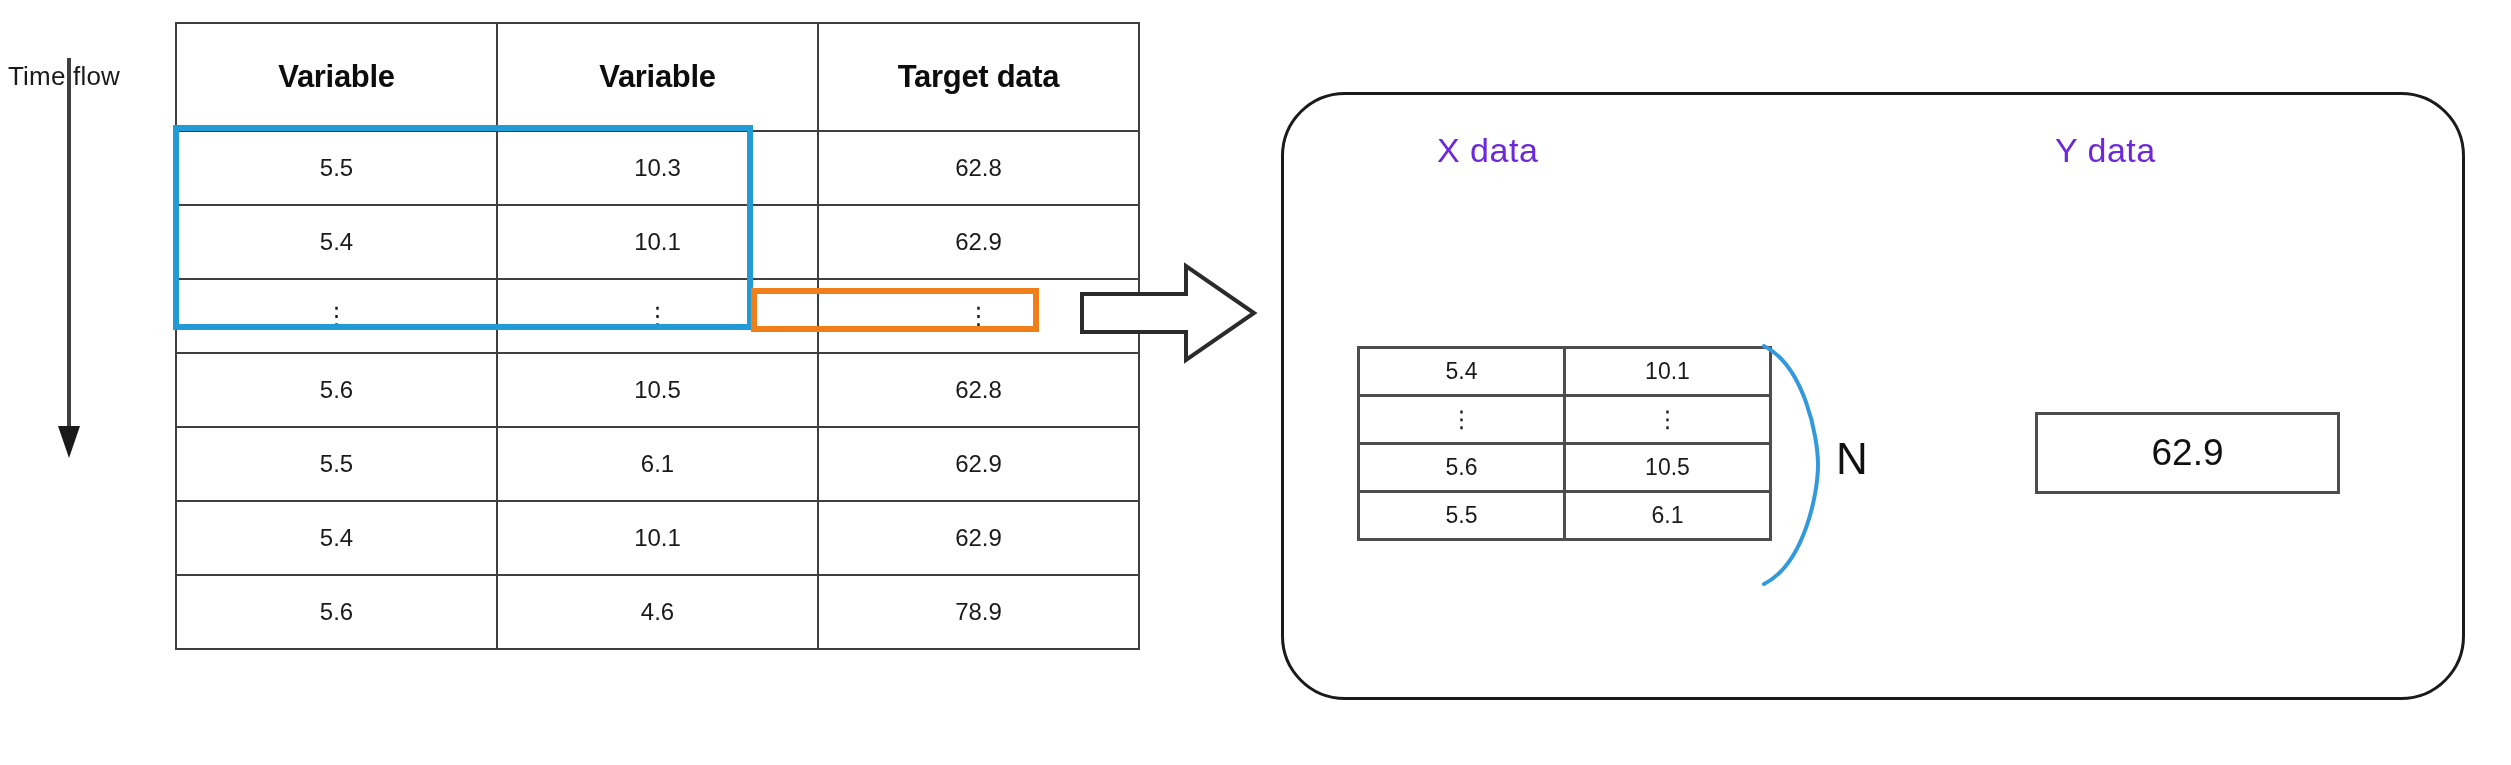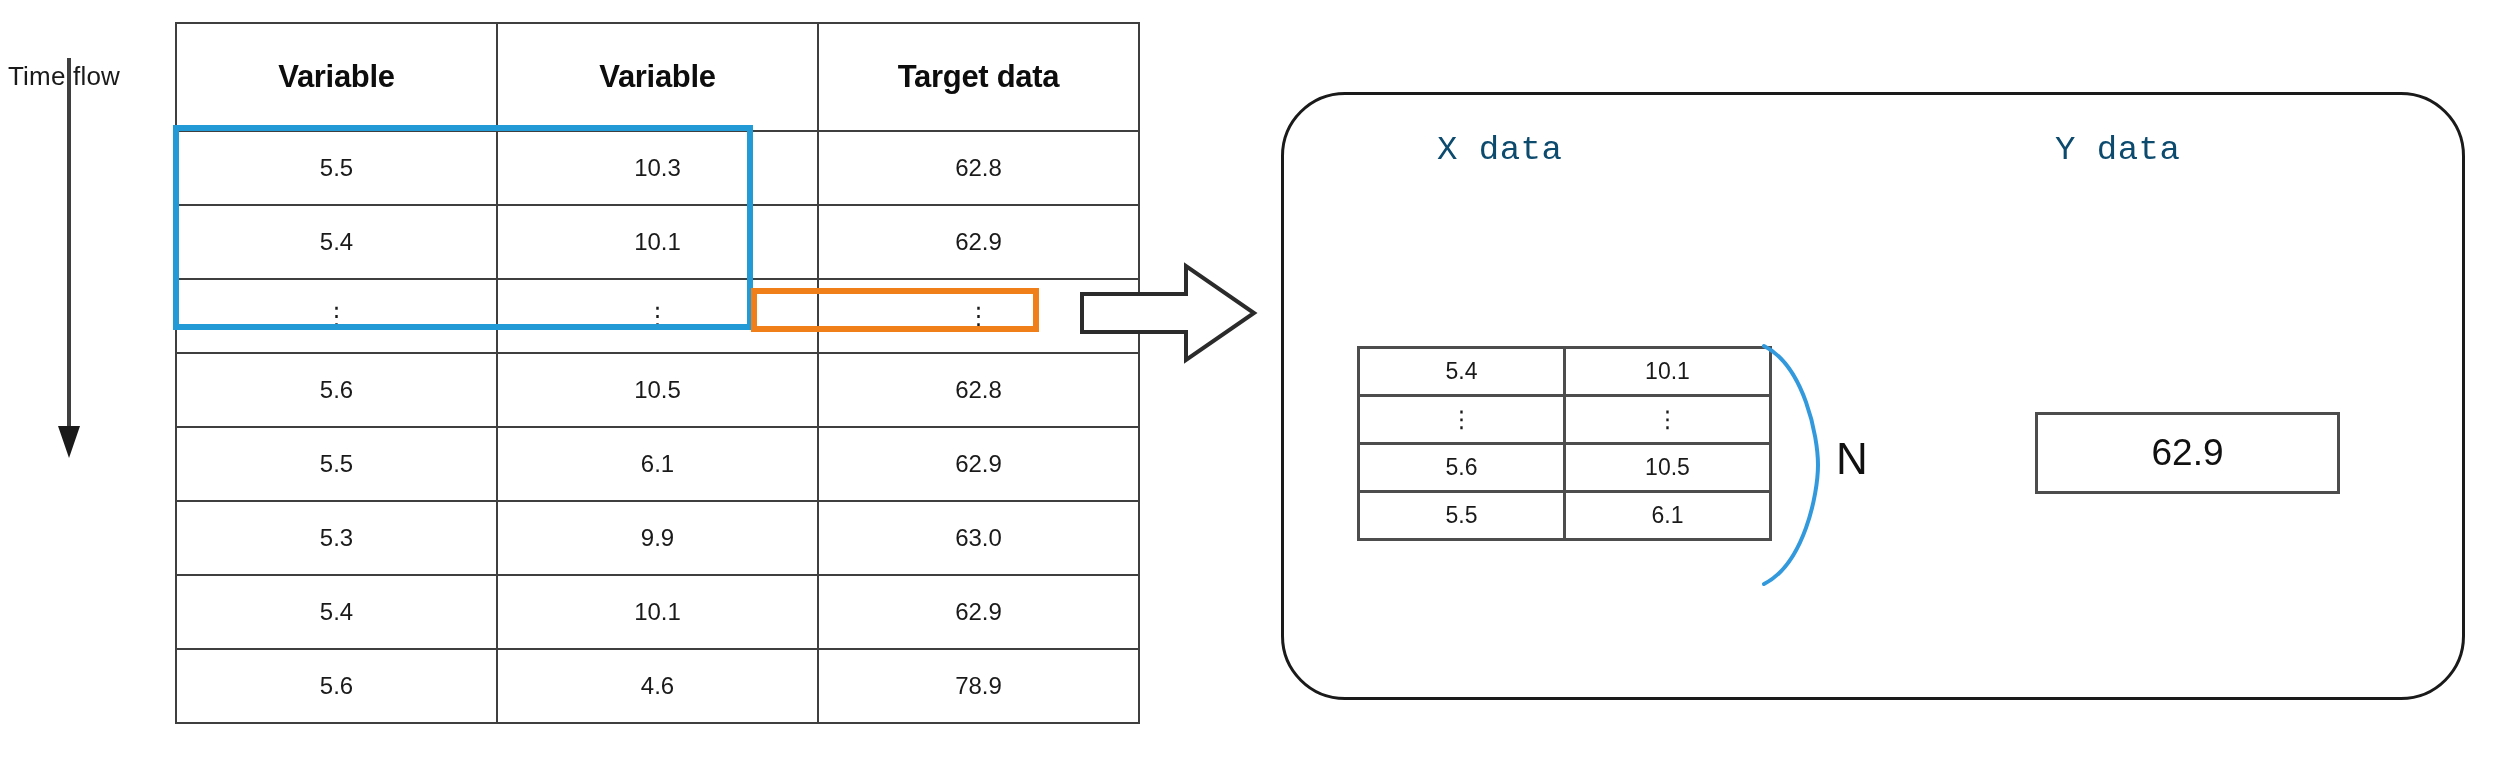--- a/index.html
+++ b/index.html
@@ -53,23 +53,23 @@
   
   .block-arrow{position:absolute;left:1078px;top:258px;width:180px;height:110px;}
 
   
   .panel{
     position:absolute;left:1281px;top:92px;width:1184px;height:608px;
     border:3px solid #1a1a1a;border-radius:64px;background:#fff;
     box-sizing:border-box;
   }
   .panel-label{
-    position:absolute;font-size:34px;color:#0c4a6e;font-weight:400;
+    position:absolute;font-size:34px;color:#6d28d9;font-weight:400;
     letter-spacing:.5px;white-space:nowrap;
-    font-family:Liberation Mono, monospace;
+    font-family:Liberation Sans, sans-serif;
   }
   .lbl-x{left:1437px;top:131px;}
   .lbl-y{left:2055px;top:131px;text-align:center;}
 
   
   .xdata{
     position:absolute;left:1357px;top:346px;width:407px;
     border-collapse:collapse;table-layout:fixed;background:#fff;
   }
   .xdata td{
@@ -136,25 +136,20 @@
         <td>5.6</td>
         <td>10.5</td>
         <td>62.8</td>
       </tr>
       <tr>
         <td>5.5</td>
         <td>6.1</td>
         <td>62.9</td>
       </tr>
       <tr>
-        <td>5.3</td>
-        <td>9.9</td>
-        <td>63.0</td>
-      </tr>
-      <tr>
         <td>5.4</td>
         <td>10.1</td>
         <td>62.9</td>
       </tr>
       <tr>
         <td>5.6</td>
         <td>4.6</td>
         <td>78.9</td>
       </tr>
     </tbody>

